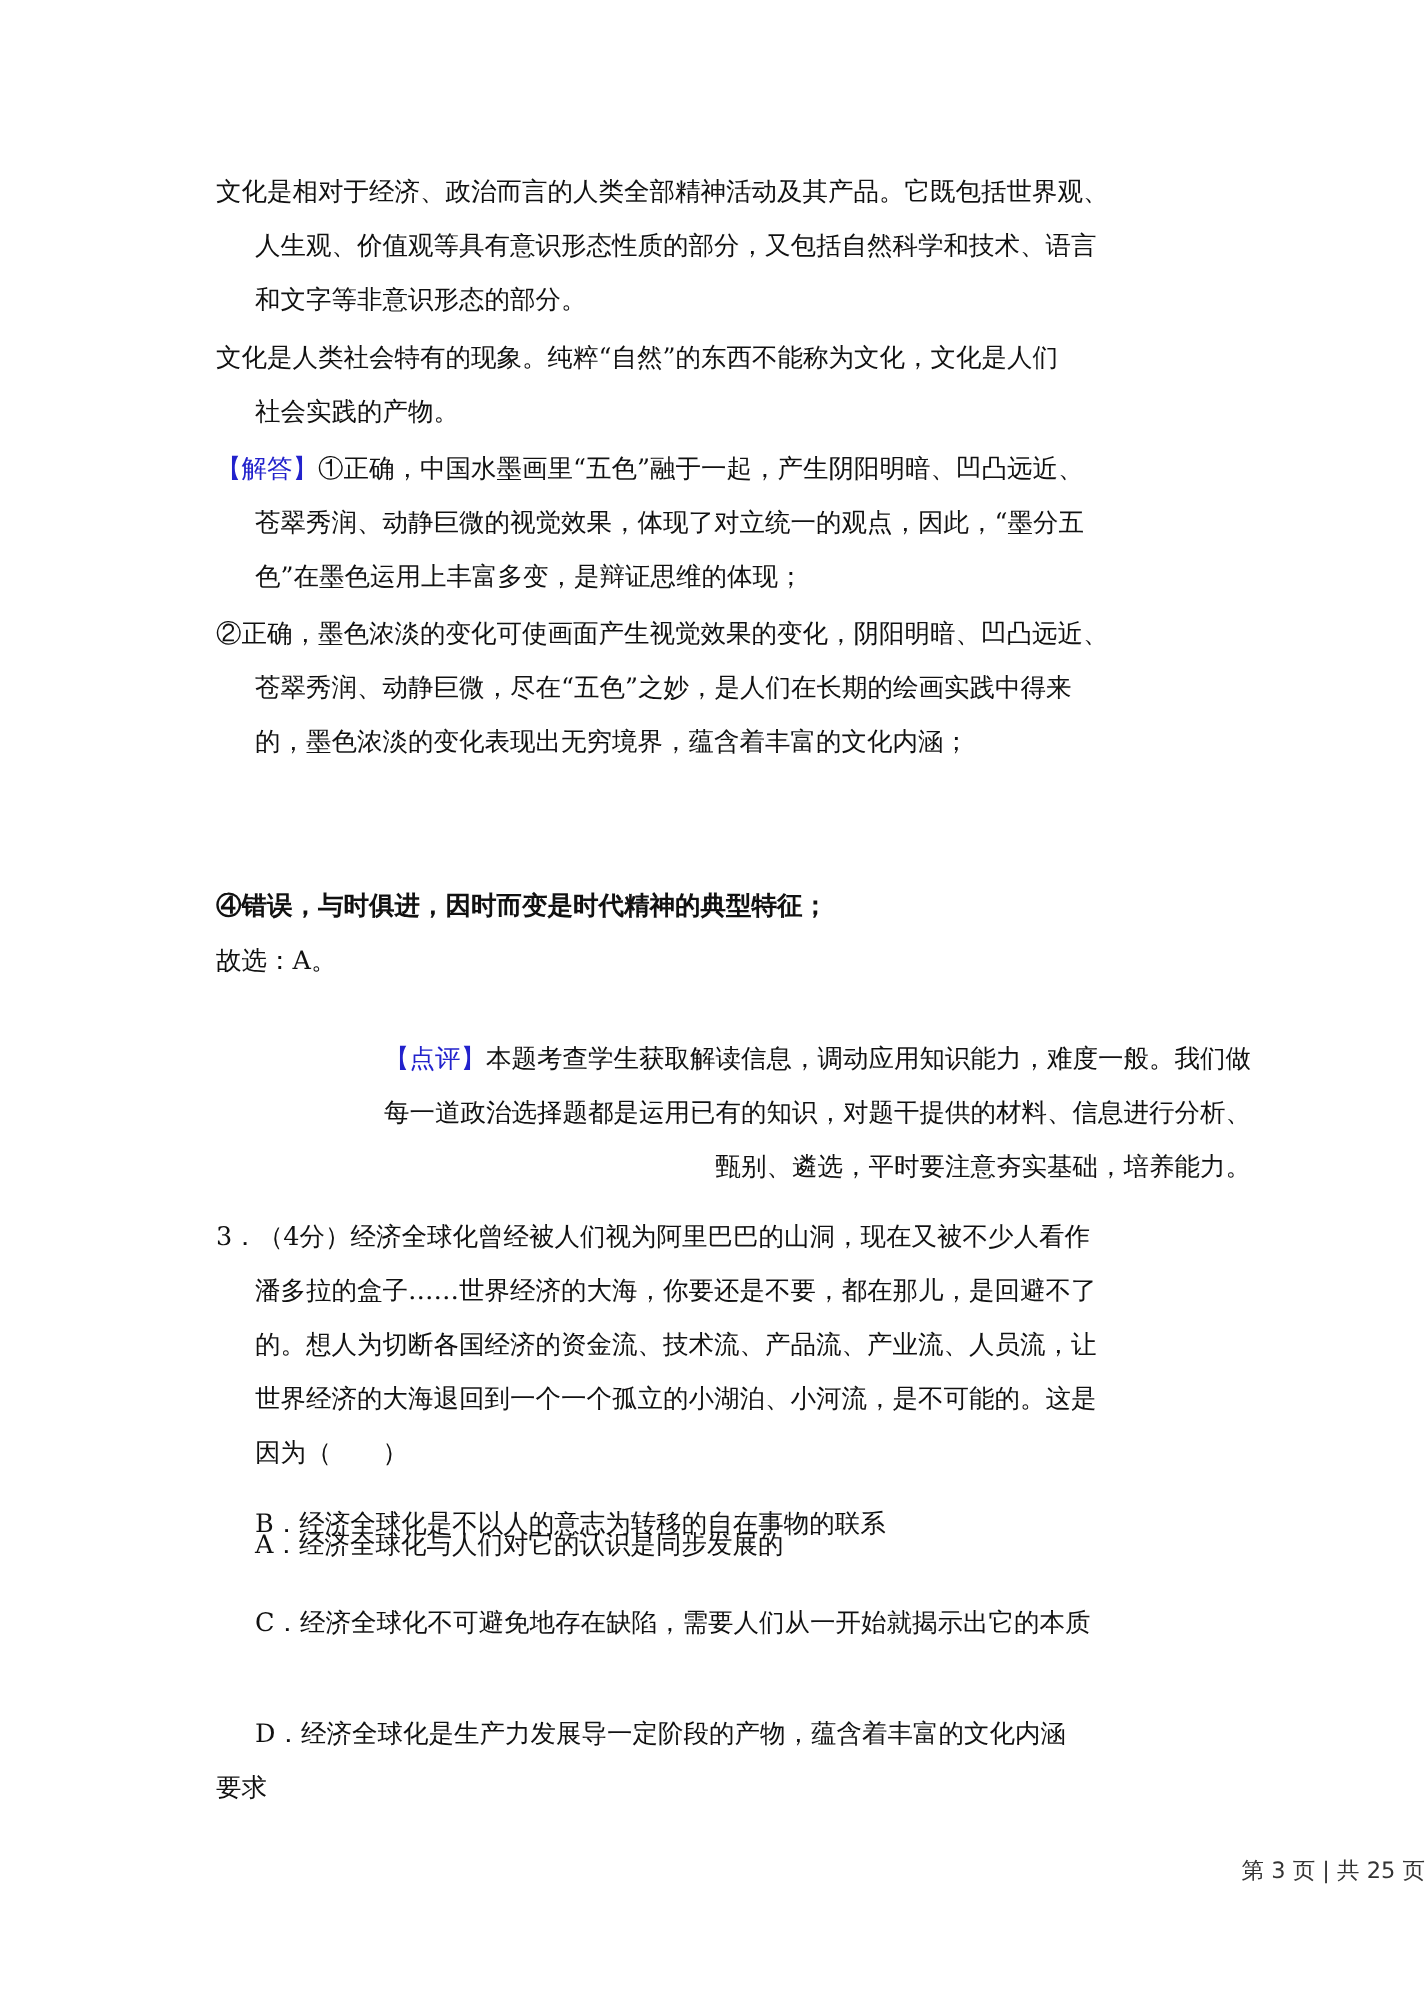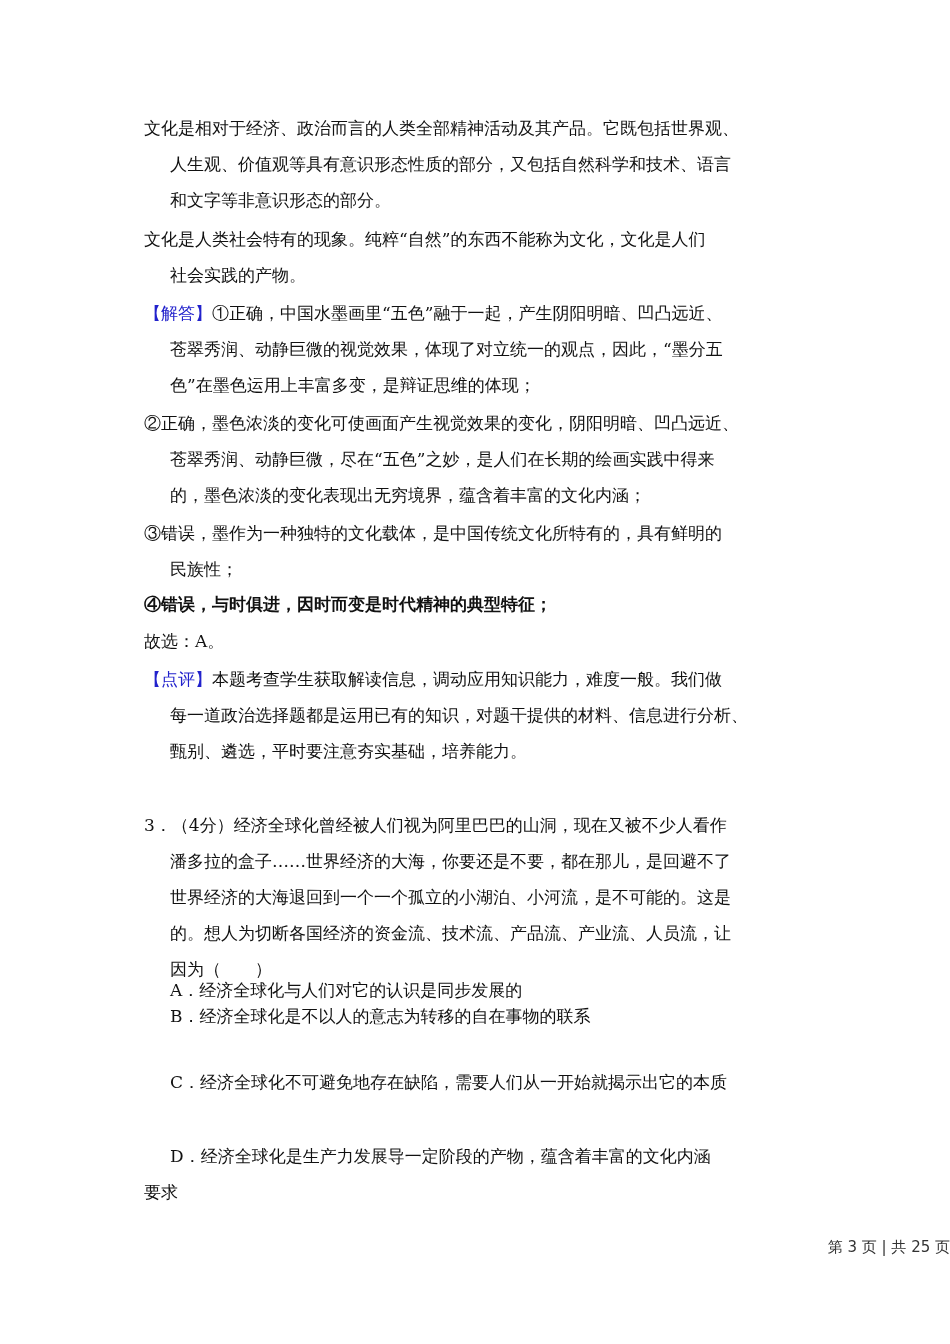--- a/index.html
+++ b/index.html
@@ -37,49 +37,45 @@
     <span class="first">文化是人类社会特有的现象。纯粹“自然”的东西不能称为文化，文化是人们</span>
     <span class="cont">社会实践的产物。</span>
   </div>
 
   <div class="p" style="top:405px;">
     <span class="first">②正确，墨色浓淡的变化可使画面产生视觉效果的变化，阴阳明暗、凹凸远近、</span>
     <span class="cont">苍翠秀润、动静巨微，尽在“五色”之妙，是人们在长期的绘画实践中得来</span>
     <span class="cont">的，墨色浓淡的变化表现出无穷境界，蕴含着丰富的文化内涵；</span>
   </div>
 
-  <div class="p" style="top:515px;">
-    <span class="first">③错误，墨作为一种独特的文化载体，是中国传统文化所特有的，具有鲜明的</span>
-    <span class="cont">民族性；</span>
-  </div>
 
   <div class="p" style="top:586px;font-weight:bold;">
     <span class="first">④错误，与时俱进，因时而变是时代精神的典型特征；</span>
   </div>
 
   <div class="p" style="top:623px;">
     <span class="first">故选：A。</span>
   </div>
 
-  <div class="p" style="top:661px;">
+  <div class="p" style="top:688px;text-align:right;">
     <span class="first">
       <span class="tag">【点评】</span><span>本题考查学生获取解读信息，调动应用知识能力，难度一般。我们做</span>
     </span>
     <span class="cont">每一道政治选择题都是运用已有的知识，对题干提供的材料、信息进行分析、</span>
     <span class="cont">甄别、遴选，平时要注意夯实基础，培养能力。</span>
   </div>
 
   <div class="p" style="top:807px;">
     <span class="first">3．（4分）经济全球化曾经被人们视为阿里巴巴的山洞，现在又被不少人看作</span>
     <span class="cont">潘多拉的盒子……世界经济的大海，你要还是不要，都在那儿，是回避不了</span>
+    <span class="cont">的。想人为切断各国经济的资金流、技术流、产品流、产业流、人员流，让</span>
     <span class="cont">世界经济的大海退回到一个一个孤立的小湖泊、小河流，是不可能的。这是</span>
-    <span class="cont">的。想人为切断各国经济的资金流、技术流、产品流、产业流、人员流，让</span>
     <span class="cont">因为（　　）</span>
   </div>
 
-  <div class="opt" style="top:972px;">A．经济全球化与人们对它的认识是同步发展的</div>
+  <div class="opt" style="top:1012px;">A．经济全球化与人们对它的认识是同步发展的</div>
   <div class="opt" style="top:998px;">B．经济全球化是不以人的意志为转移的自在事物的联系</div>
   <div class="opt" style="top:1064px;">C．经济全球化不可避免地存在缺陷，需要人们从一开始就揭示出它的本质</div>
   <div class="opt" style="top:1138px;">D．经济全球化是生产力发展导一定阶段的产物，蕴含着丰富的文化内涵</div>
   <div class="opt" style="top:1174px; left:144px;">要求</div>
 
   <div class="footer">第 3 页 | 共 25 页</div>
 </div>
 
 </body></html>

